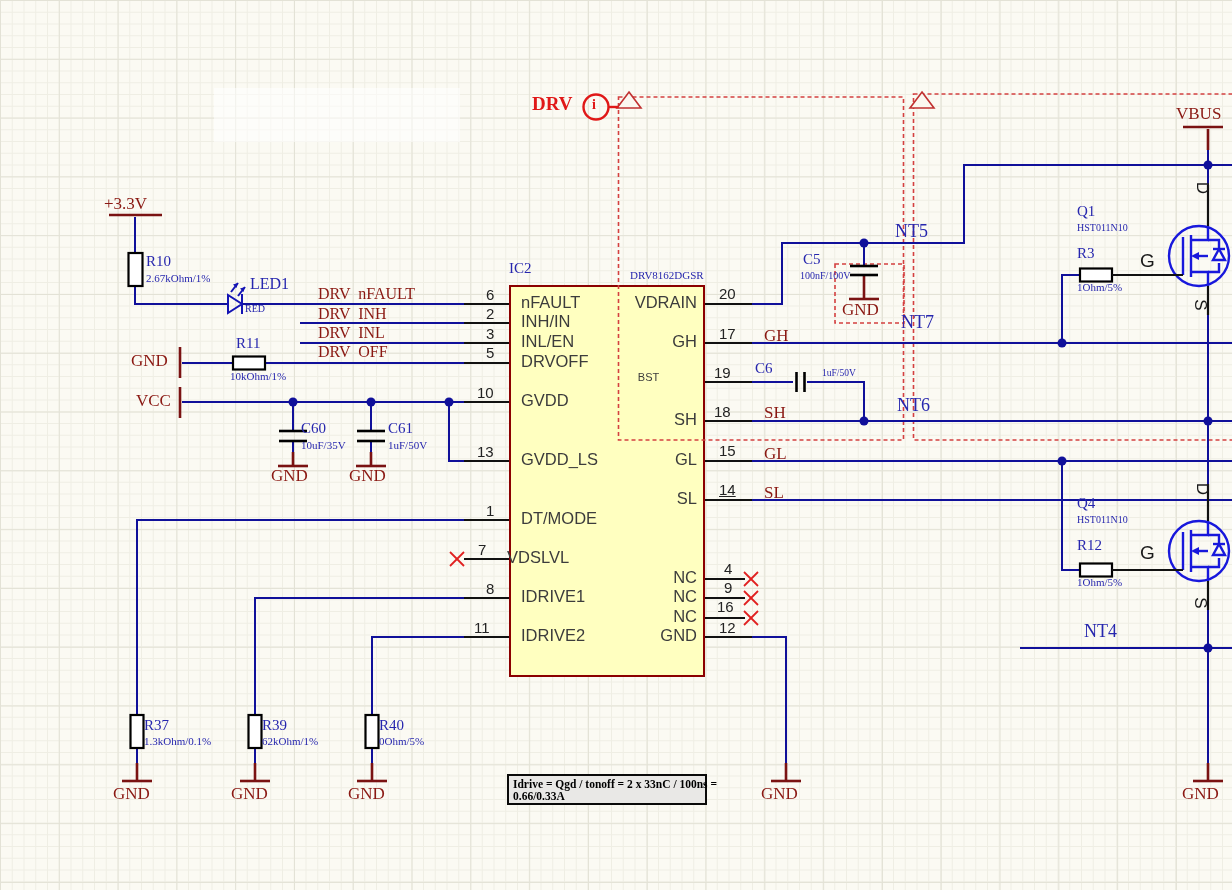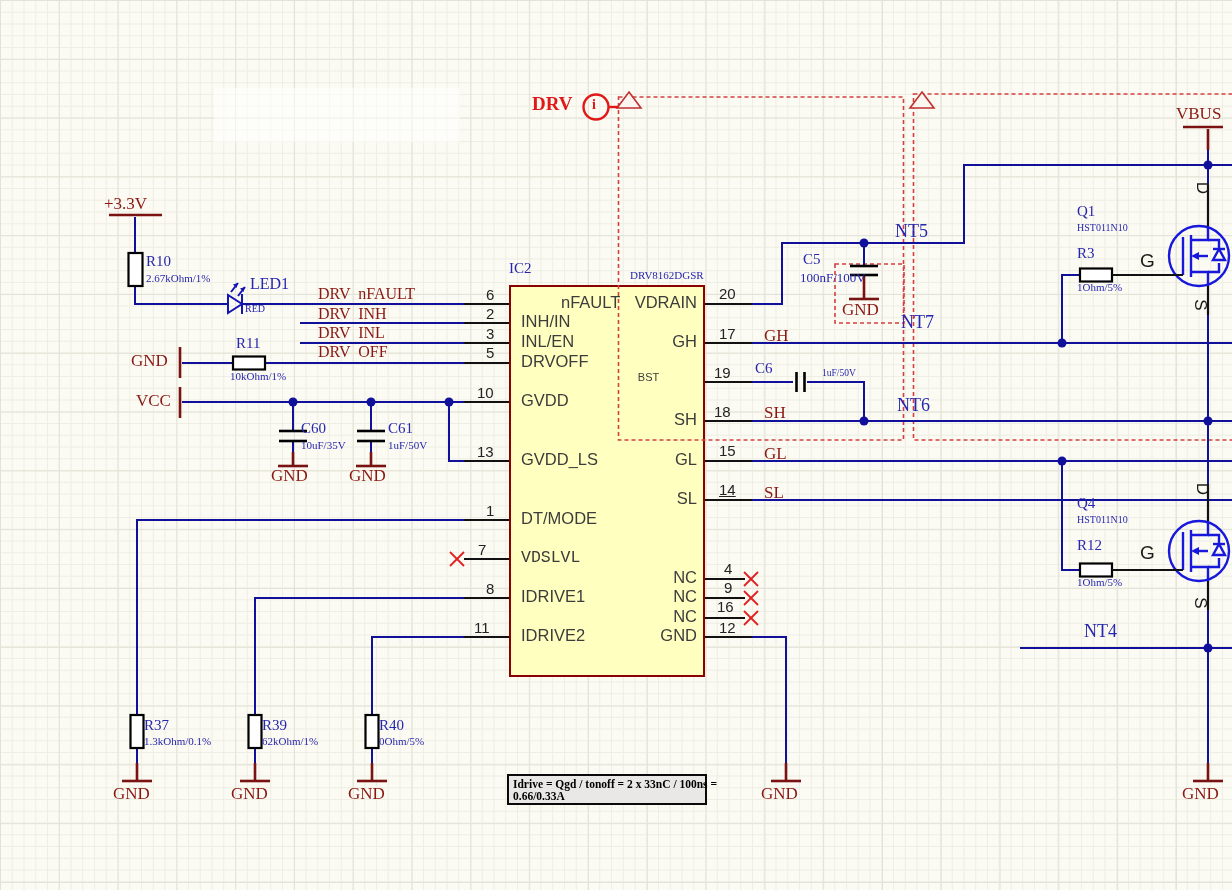--- a/index.html
+++ b/index.html
@@ -265,21 +265,21 @@
       <span class="lb blue" style="left: 146px; top: 273px; font-size: 11px;">2.67kOhm/1%</span>
       <span class="lb blue" style="left: 250px; top: 276px; font-size: 16px;">LED1</span>
       <span class="lb blue" style="left: 245px; top: 304px; font-size: 10px;">RED</span>
       <span class="lb blue" style="left: 236px; top: 336px; font-size: 15px;">R11</span>
       <span class="lb blue" style="left: 230px; top: 371px; font-size: 11px;">10kOhm/1%</span>
       <span class="lb blue" style="left: 301px; top: 421px; font-size: 15px;">C60</span>
       <span class="lb blue" style="left: 301px; top: 440px; font-size: 11px;">10uF/35V</span>
       <span class="lb blue" style="left: 388px; top: 421px; font-size: 15px;">C61</span>
       <span class="lb blue" style="left: 388px; top: 440px; font-size: 11px;">1uF/50V</span>
       <span class="lb blue" style="left: 803px; top: 252px; font-size: 15px;">C5</span>
-      <span class="lb blue" style="left: 800px; top: 271px; font-size: 13px;">100nF/100V</span>
+      <span class="lb blue" style="left: 800px; top: 271px; font-size: 10px;">100nF/100V</span>
       <span class="lb blue" style="left: 755px; top: 361px; font-size: 15px;">C6</span>
       <span class="lb blue" style="left: 822px; top: 369px; font-size: 9.5px;">1uF/50V</span>
       <span class="lb blue" style="left: 1077px; top: 246px; font-size: 15px;">R3</span>
       <span class="lb blue" style="left: 1077px; top: 282px; font-size: 11px;">1Ohm/5%</span>
       <span class="lb blue" style="left: 1077px; top: 204px; font-size: 15px;">Q1</span>
       <span class="lb blue" style="left: 1077px; top: 223px; font-size: 10px;">HST011N10</span>
       <span class="lb blue" style="left: 1077px; top: 538px; font-size: 15px;">R12</span>
       <span class="lb blue" style="left: 1077px; top: 577px; font-size: 11px;">1Ohm/5%</span>
       <span class="lb blue" style="left: 1077px; top: 496px; font-size: 15px;">Q4</span>
       <span class="lb blue" style="left: 1077px; top: 515px; font-size: 10px;">HST011N10</span>
@@ -297,35 +297,35 @@
       <span class="lb blue" style="left: 1084px; top: 622px; font-size: 18px;">NT4</span>
       <span class="lb blk" style="left: 1140px; top: 251px; font-size: 19px;">G</span>
       <span class="lb blk" style="left: 1140px; top: 543px; font-size: 19px;">G</span>
       <span class="lb blk rot" style="left: 1192px; top: 179px; font-size: 17px;">D</span>
       <span class="lb blk rot" style="left: 1190px; top: 296px; font-size: 17px;">S</span>
       <span class="lb blk rot" style="left: 1192px; top: 480px; font-size: 17px;">D</span>
       <span class="lb blk rot" style="left: 1190px; top: 594px; font-size: 17px;">S</span>
       <span class="lb drv" style="left: 532px; top: 94px; font-size: 19px;">DRV</span>
       <span class="lb drv" style="left: 592px; top: 98px; font-size: 14px;">i</span>
       <span class="lb num" style="left: 486px; top: 287px; font-size: 15px;">6</span>
-      <span class="lb pname" style="left: 521px; top: 294px; font-size: 16.5px; margin-left: 40px;">nFAULT</span>
+      <span class="lb pname" style="left: 521px; top: 294px; font-size: 16.5px;">nFAULT</span>
       <span class="lb num" style="left: 486px; top: 306px; font-size: 15px;">2</span>
       <span class="lb pname" style="left: 521px; top: 313px; font-size: 16.5px;">INH/IN</span>
       <span class="lb num" style="left: 486px; top: 326px; font-size: 15px;">3</span>
       <span class="lb pname" style="left: 521px; top: 333px; font-size: 16.5px;">INL/EN</span>
       <span class="lb num" style="left: 486px; top: 345px; font-size: 15px;">5</span>
       <span class="lb pname" style="left: 521px; top: 353px; font-size: 16.5px;">DRVOFF</span>
       <span class="lb num" style="left: 477px; top: 385px; font-size: 15px;">10</span>
       <span class="lb pname" style="left: 521px; top: 392px; font-size: 16.5px;">GVDD</span>
       <span class="lb num" style="left: 477px; top: 444px; font-size: 15px;">13</span>
       <span class="lb pname" style="left: 521px; top: 451px; font-size: 16.5px;">GVDD_LS</span>
       <span class="lb num" style="left: 486px; top: 503px; font-size: 15px;">1</span>
       <span class="lb pname" style="left: 521px; top: 510px; font-size: 16.5px;">DT/MODE</span>
       <span class="lb num" style="left: 478px; top: 542px; font-size: 15px;">7</span>
-      <span class="lb pname" style="left: 521px; top: 549px; font-size: 16.5px; font-family: Liberation Mono, monospace;">VDSLVL</span>
+      <span class="lb pname" style="left: 507px; top: 549px; font-size: 16.5px;">VDSLVL</span>
       <span class="lb num" style="left: 486px; top: 581px; font-size: 15px;">8</span>
       <span class="lb pname" style="left: 521px; top: 588px; font-size: 16.5px;">IDRIVE1</span>
       <span class="lb num" style="left: 474px; top: 620px; font-size: 15px;">11</span>
       <span class="lb pname" style="left: 521px; top: 627px; font-size: 16.5px;">IDRIVE2</span>
       <span class="lb num" style="left: 719px; top: 286px; font-size: 15px;">20</span>
       <span class="lb pname" style="left: 600px; top: 294px; font-size: 16.5px; width: 97px; text-align: right;">VDRAIN</span>
       <span class="lb num" style="left: 719px; top: 326px; font-size: 15px;">17</span>
       <span class="lb pname" style="left: 600px; top: 333px; font-size: 16.5px; width: 97px; text-align: right;">GH</span>
       <span class="lb num" style="left: 714px; top: 365px; font-size: 15px;">19</span>
       <span class="lb pname" style="left: 600px; top: 372px; font-size: 11px; width: 97px; text-align: center;">BST</span>

